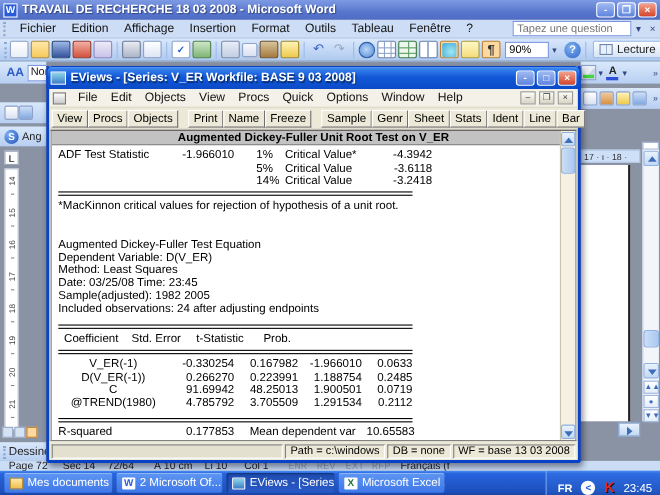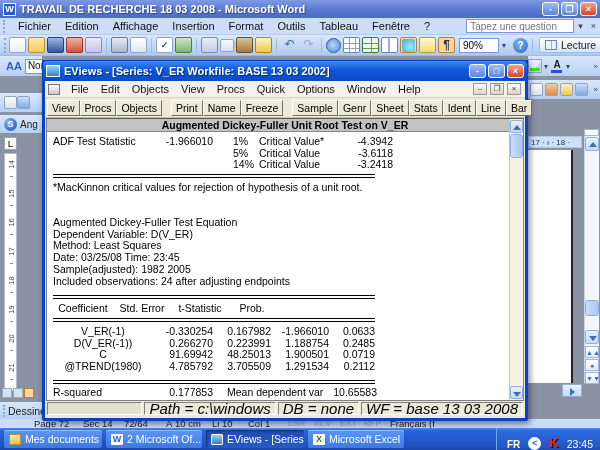--- a/index.html
+++ b/index.html
@@ -138,21 +138,21 @@
 
   
   .view-btns { position:absolute; left:2px; top:388px; display:flex; gap:1px; }
   .view-btns .vb { width:10px; height:10px; background:#D5E2F4; border:1px solid #9AA9C4; }
   .view-btns .vb.sel { background:#FDD9A0; border-color:#BB7F32; }
   .dessiner-bar { position:absolute; left:0; top:402px; width:42px; height:17px;
     background:linear-gradient(#D9E8FB,#B8CFF2); display:flex; align-items:center; font-size:10.5px; color:#222; overflow:hidden; }
   .dessiner-bar .grip { width:4px; height:12px; margin:0 3px; border-left:2px dotted #8FA8D0; }
   .word-status { position:absolute; left:0; top:419px; width:600px; height:10px; background:#CADDF5;
     font-size:9.5px; color:#222; white-space:nowrap; overflow:hidden; }
-  .word-status span { position:absolute; top:-1px;margin-left:26px; }
+  .word-status span { position:absolute; top:-1px; }
   .ws-dim { color:#9AA7BD;font-family:Liberation Mono, monospace; }
 
   
   .eviews { position:absolute; left:42px; top:60px; width:486px; height:361px;
     border:3px solid #0742C8; border-top:none; border-radius:0 0 3px 3px; background:#ECE9D8;
     box-shadow:2px 3px 6px rgba(0,0,20,.45); display:flex; flex-direction:column; }
   .ev-title { height:21px; flex:none; margin:-0px -0px 0; border-radius:5px 5px 0 0;
     background:linear-gradient(#3F8BF0,#1258D8 45%,#0A4AC8); display:flex; align-items:center;
     color:#fff; font-size:11px; font-weight:bold; padding:0 3px; position:relative; left:-3px; top:0; width:486px;
     border:1px solid #0742C8; border-bottom:none; }
@@ -190,21 +190,21 @@
   .t-c4 { width:58px; flex:none; text-align:right; }
   .t-c5 { width:46px; flex:none; text-align:right; }
   .t-h { text-align:center; }
   .f-l { width:100px; flex:none; text-align:left; }
   .f-m { width:118px; flex:none; text-align:left; padding-left:14px; }
   .ev-vscroll { position:absolute; right:0; top:0; width:14px; height:100%; background:#F4F0E4; border-left:1px solid #C8C4B0; }
   .ev-sb-btn { position:absolute; left:0; width:13px; height:13px; background:linear-gradient(#EAF2FD,#C3D9F5); border:1px solid #8FB0E0; border-radius:2px; }
   .ev-sb-btn .tri { position:absolute; left:2px; width:0; height:0; border-left:4px solid transparent; border-right:4px solid transparent; }
   .ev-thumb { position:absolute; left:0; top:15px; width:13px; height:24px;
     background:linear-gradient(90deg,#CBDEF7,#A9C8F0); border:1px solid #8FB0E0; border-radius:3px; }
-  .ev-status { height:17px; flex:none; background:#ECE9D8; display:flex; align-items:flex-start; gap:2px; padding:1px 2px; font-size:15px;font-style:italic; }
+  .ev-status { height:17px; flex:none; background:#ECE9D8; display:flex; align-items:flex-end; gap:2px; padding:1px 2px; font-size:10px; }
   .ev-field { flex:1; height:13px; background:#E4E0D0; border:1px solid; border-color:#808080 #fff #fff #808080; }
   .ev-panel { height:13px; line-height:12px; padding:0 4px; border:1px solid; border-color:#808080 #fff #fff #808080; white-space:nowrap; flex:none; }
 
   
   .taskbar { position:absolute; left:0; top:428px; width:600px; height:22px;
     background:linear-gradient(#4A8BF0,#2663DE 12%,#1E50BC 85%,#1845A5); display:flex; align-items:center; }
   .startbtn { height:22px; padding:0 16px 0 6px; display:flex; align-items:center; gap:4px;
     background:linear-gradient(#6CBF53,#3D9433 60%,#2E7F28); border-radius:0 9px 9px 0; color:#fff;
     font-size:13px; font-weight:bold; font-style:italic; text-shadow:1px 1px 1px #1E5A1E; }
   .flag { width:13px; height:13px; display:grid; grid-template-columns:6px 6px; grid-template-rows:6px 6px; gap:1px; transform:skewY(-5deg); }
@@ -385,21 +385,21 @@
     <span style="left:262px" class="ws-dim">ENR</span>
     <span style="left:288px" class="ws-dim">REV</span>
     <span style="left:314px" class="ws-dim">EXT</span>
     <span style="left:338px" class="ws-dim">RFP</span>
     <span style="left:364px">Français (f</span>
   </div>
 
   <div class="eviews">
     <div class="ev-title">
       <span class="eicon"></span>
-      <span class="ttl">EViews - [Series: V_ER   Workfile: BASE 13 03 2002]</span>
+      <span class="ttl">EViews - [Series: V_ER   Workfile: BASE 9 03 2008]</span>
       <span class="cap-btn">-</span>
       <span class="cap-btn">□</span>
       <span class="cap-btn close">×</span>
     </div>
     <div class="ev-menubar">
       <span class="cicon"></span>
       <span class="mi">File</span>
       <span class="mi">Edit</span>
       <span class="mi">Objects</span>
       <span class="mi">View</span>

